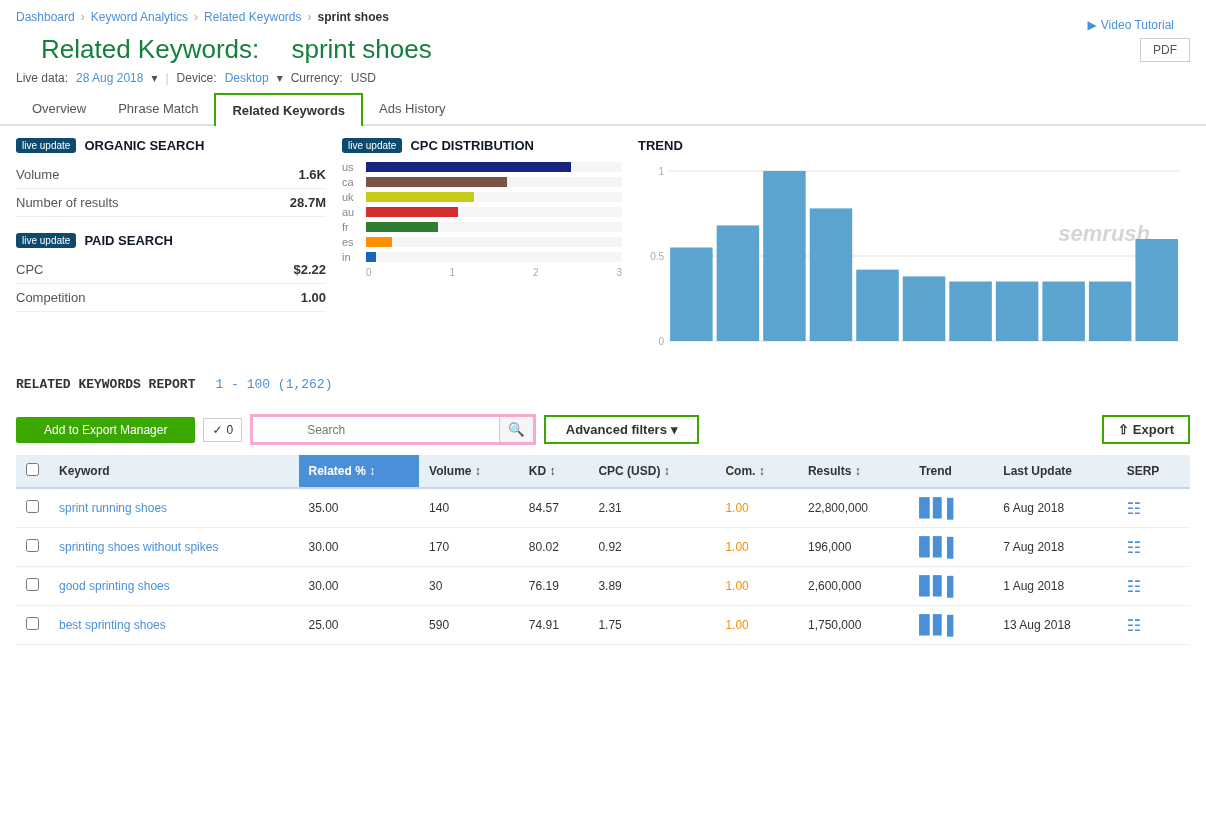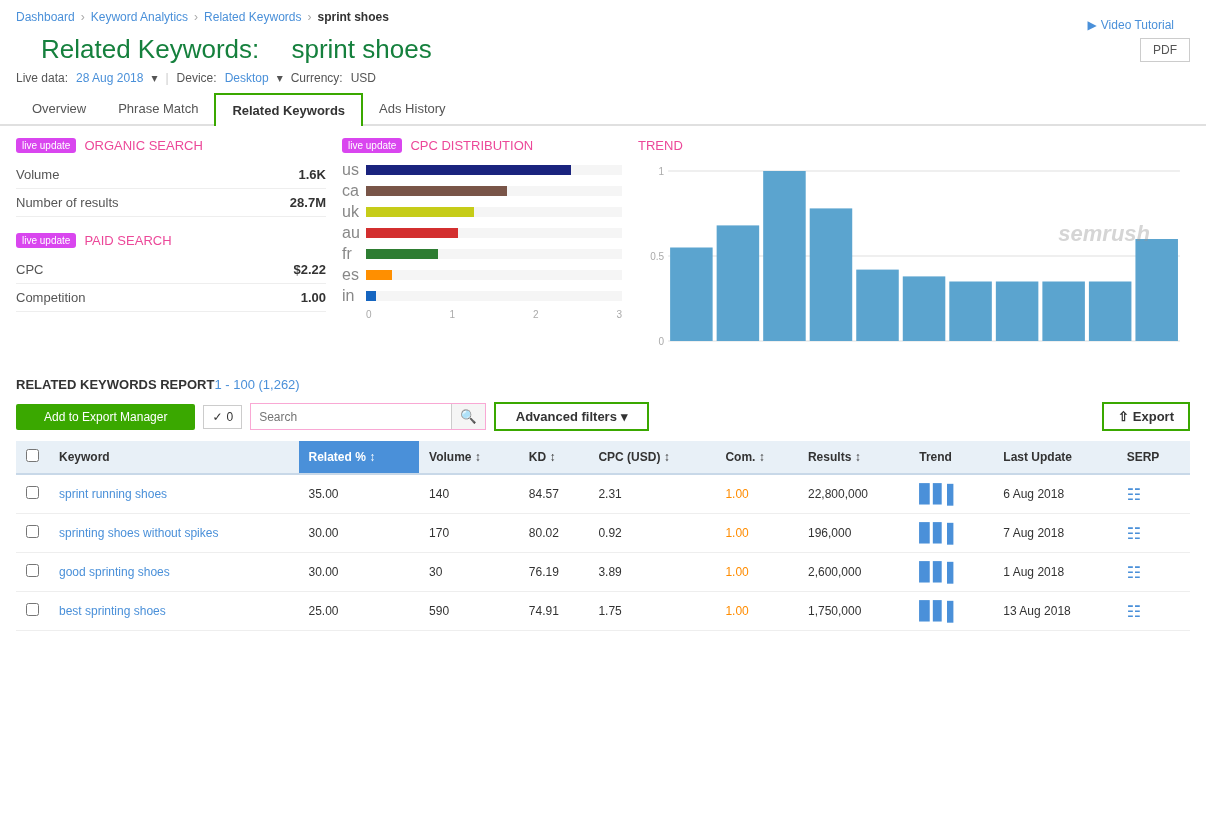--- a/index.html
+++ b/index.html
@@ -24,47 +24,47 @@
     .tab.active { color: #333; border: 2px solid #3aa800; border-bottom: none; margin-bottom: -2px; font-weight: bold; background: #fff; }
 
     .video-tutorial { display: flex; align-items: center; gap: 4px; padding: 10px 16px; font-size: 12px; color: #4a90d9; cursor: pointer; position: absolute; top: 8px; right: 16px; }
 
     .content-area { padding: 12px 16px; }
 
     .metrics-row { display: grid; grid-template-columns: 310px 280px 1fr; gap: 16px; margin-bottom: 16px; }
 
     .metric-section { }
     .section-header { display: flex; align-items: center; gap: 8px; margin-bottom: 8px; }
-    .live-badge { background: #d946ef; color: #fff; font-size: 10px; padding: 2px 6px; border-radius: 3px; }
-    .section-title { font-weight: normal; font-size: 13px; color: #ec4899; text-transform: uppercase; }
+    .live-badge { background: #0c4a6e; color: #fff; font-size: 10px; padding: 2px 6px; border-radius: 3px; }
+    .section-title { font-weight: bold; font-size: 13px; color: #0f172a; text-transform: uppercase; }
 
     .metric-row { display: flex; justify-content: space-between; padding: 6px 0; border-bottom: 1px solid #eee; font-size: 13px; }
     .metric-label { color: #555; }
     .metric-value { color: #333; font-weight: bold; }
 
     .paid-section { margin-top: 16px; }
 
     .cpc-chart { }
-    .cpc-bar-row { display: flex; align-items: center; gap: 6px; margin: 3px 0; font-size: 16px; }
+    .cpc-bar-row { display: flex; align-items: center; gap: 6px; margin: 3px 0; font-size: 11px; }
     .cpc-country { width: 18px; color: #888; }
     .cpc-bar-wrap { flex: 1; height: 10px; background: #f5f5f5; position: relative; }
     .cpc-bar { height: 10px; }
     .cpc-axis { display: flex; justify-content: space-between; font-size: 10px; color: #aaa; margin-top: 4px; padding-left: 24px; }
 
     .trend-chart { position: relative; }
 
     .report-section { margin-top: 8px; }
-    .report-header { display: flex; align-items: center; gap: 0; margin-bottom: 10px; }
+    .report-header { display: flex; align-items: center; gap: 20px; margin-bottom: 22px; font-family: Liberation Mono, monospace; }
     .report-title { font-size: 13px; font-weight: bold; text-transform: uppercase; }
     .report-range { color: #4a90d9; font-size: 13px; }
 
     .toolbar { display: flex; align-items: center; gap: 8px; margin-bottom: 10px; }
     .export-manager-btn { background: #3aa800; color: #fff; border: none; padding: 6px 28px; font-size: 12px; cursor: pointer; border-radius: 2px; }
     .check-badge { display: flex; align-items: center; gap: 4px; border: 1px solid #ccc; padding: 4px 8px; background: #fff; font-size: 12px; }
-    .search-wrap { display: flex; align-items: center; border: 1px solid #f9a8d4; }
+    .search-wrap { display: flex; align-items: center; border: 3px solid #f9a8d4; padding-left: 46px; }
     .search-input { border: none; outline: none; padding: 5px 8px; font-size: 12px; width: 200px; }
     .search-btn { background: #f5f5f5; border: none; border-left: 1px solid #ccc; padding: 5px 8px; cursor: pointer; }
     .adv-filters-btn { display: flex; align-items: center; gap: 4px; border: 2px solid #3aa800; padding: 5px 20px; background: #fff; font-size: 13px; color: #333; cursor: pointer; font-weight: bold; }
     .export-btn { display: flex; align-items: center; gap: 4px; border: 2px solid #3aa800; padding: 5px 14px; background: #fff; font-size: 13px; color: #333; cursor: pointer; font-weight: bold; margin-left: auto; }
 
     .data-table { width: 100%; border-collapse: collapse; font-size: 12px; }
     .data-table th { background: #e8f0f7; padding: 8px 10px; text-align: left; font-weight: bold; color: #333; border-bottom: 2px solid #c8d8e8; white-space: nowrap; }
     .data-table th.sortable { cursor: pointer; }
     .data-table th.active-sort { background: #4a90d9; color: #fff; }
     .data-table td { padding: 8px 10px; border-bottom: 1px solid #eee; vertical-align: middle; }

